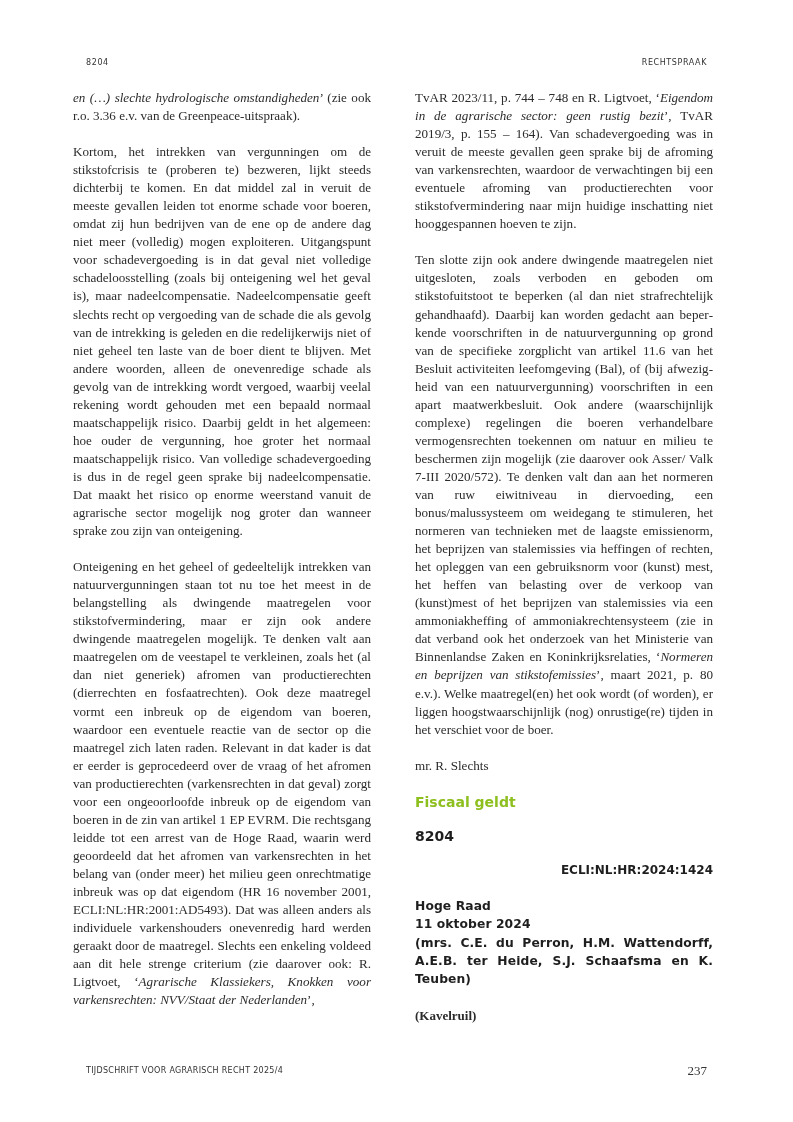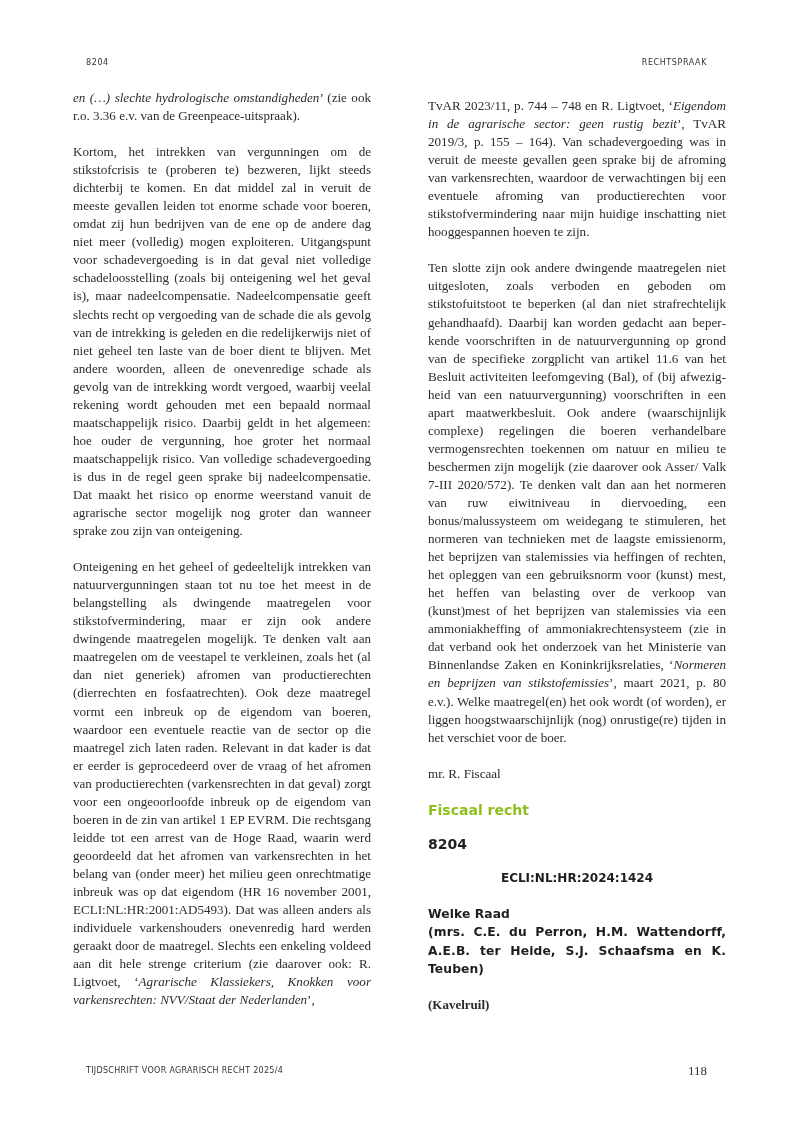--- a/index.html
+++ b/index.html
@@ -2,28 +2,28 @@
 <html><head>
 <meta charset="utf-8">
 <style>
   html, body { margin: 0; padding: 0; background: #ffffff; }
   body { width: 793px; height: 1122px; position: relative; overflow: hidden; color: #2a2a2a; }
   .runhead { position: absolute; top: 58px; font-family: "DejaVu Sans", sans-serif; font-size: 8px; letter-spacing: 0.6px; color: #333; }
   .runhead.left { left: 86px; }
   .runhead.right { right: 86px; }
   .col { position: absolute; top: 89px; width: 298px; font-family: "Liberation Serif", serif; font-size: 13.1px; line-height: 18.05px; text-align: justify; hyphens: manual; color: #2b2b2b; }
   .col.left { left: 73px; }
-  .col.right { left: 428px; margin-top: 8px; }
+  .col.right { left: 415px; }
   .col p { margin: 0 0 18px 0; }
   .col p.tight { margin-bottom: 16px; }
   .col i { font-style: italic; }
   .signature { margin: 0 0 35px 0; text-align: left; }
   .section-title { font-family: "DejaVu Sans", sans-serif; font-weight: bold; color: #8dbf1e; font-size: 14px; line-height: 18px; margin: 0 0 16px 0; text-align: left; }
   .case-no { font-family: "DejaVu Sans", sans-serif; font-weight: bold; color: #1e1e1e; font-size: 14px; line-height: 18px; margin: 0 0 16px 0; text-align: left; }
-  .ecli { font-family: "DejaVu Sans", sans-serif; font-weight: bold; color: #1e1e1e; font-size: 12px; line-height: 18px; margin: 0 0 18px 0; text-align: center; }
+  .ecli { font-family: "DejaVu Sans", sans-serif; font-weight: bold; color: #1e1e1e; font-size: 12px; line-height: 18px; margin: 0 0 18px 0; text-align: right; }
   .court { font-family: "DejaVu Sans", sans-serif; font-weight: bold; color: #1e1e1e; font-size: 12.3px; line-height: 18.4px; margin: 0 0 18px 0; text-align: justify; letter-spacing: 0.1px; }
   .court span { display: block; }
   .subject { font-family: "Liberation Serif", serif; font-weight: bold; font-size: 13px; line-height: 18px; text-align: left; }
   .foot { position: absolute; top: 1066px; font-family: "DejaVu Sans", sans-serif; font-size: 8px; letter-spacing: 0.3px; color: #333; }
   .foot.left { left: 86px; }
   .foot.right { right: 86px; font-family: "Liberation Serif", serif; font-size: 13px; top: 1063px; letter-spacing: 0; }
 </style>
 </head>
 <body>
 
@@ -32,25 +32,26 @@
 
 <div class="col left">
   <p><i>en (…) slechte hydrologische omstandigheden</i><span>’ (zie ook r.o. 3.36 e.v. van de Greenpeace-uitspraak).</span></p>
   <p>Kortom, het intrekken van vergunningen om de stikstofcrisis te (proberen te) bezweren, lijkt steeds dichterbij te komen. En dat middel zal in veruit de meeste gevallen leiden tot enorme schade voor boeren, omdat zij hun bedrijven van de ene op de andere dag niet meer (volledig) mogen exploiteren. Uitgangspunt voor schadevergoeding is in dat geval niet volledige schadeloosstelling (zoals bij onteigening wel het geval is), maar nadeelcompensatie. Nadeel­compensatie geeft slechts recht op vergoeding van de schade die als gevolg van de intrekking is geleden en die redelijkerwijs niet of niet geheel ten laste van de boer dient te blijven. Met andere woorden, alleen de onevenredige schade als gevolg van de intrek­king wordt vergoed, waarbij veelal rekening wordt gehouden met een bepaald normaal maatschappelijk risico. Daarbij geldt in het algemeen: hoe ouder de vergunning, hoe groter het normaal maatschappelijk risico. Van volledige schadevergoeding is dus in de regel geen sprake bij nadeelcompensatie. Dat maakt het risico op enorme weerstand vanuit de agrarische sector mogelijk nog groter dan wanneer sprake zou zijn van onteigening.</p>
   <p class="tight"><span>Onteigening en het geheel of gedeeltelijk intrekken van natuurvergunningen staan tot nu toe het meest in de belangstelling als dwingende maatregelen voor stikstofvermindering, maar er zijn ook andere dwingende maatregelen mogelijk. Te denken valt aan maatregelen om de veestapel te verkleinen, zoals het (al dan niet generiek) afromen van pro­ductierechten (dierrechten en fosfaatrechten). Ook deze maatregel vormt een inbreuk op de eigendom van boeren, waardoor een eventuele reactie van de sector op die maatregel zich laten raden. Relevant in dat kader is dat er eerder is geprocedeerd over de vraag of het afromen van productierechten (varkens­rechten in dat geval) zorgt voor een ongeoorloofde inbreuk op de eigendom van boeren in de zin van artikel 1 EP EVRM. Die rechtsgang leidde tot een arrest van de Hoge Raad, waarin werd geoordeeld dat het afromen van varkensrechten in het belang van (onder meer) het milieu geen onrechtmatige inbreuk was op dat eigendom (HR 16 november 2001, ECLI:NL:HR:2001:AD5493). Dat was alleen anders als individuele varkenshouders onevenredig hard werden geraakt door de maatregel. Slechts een enkeling voldeed aan dit hele strenge criterium (zie daarover ook: R. Ligtvoet, ‘</span><i>Agrarische Klassiekers, Knok­ken voor varkensrechten: NVV/Staat der Nederlanden</i><span>’,</span></p>
 </div>
 
 <div class="col right">
   <p><span>TvAR 2023/11, p. 744 – 748 en R. Ligtvoet, ‘</span><i>Eigendom in de agrarische sector: geen rustig bezit</i><span>’, TvAR 2019/3, p. 155 – 164). Van schadevergoeding was in veruit de meeste gevallen geen sprake bij de afroming van varkensrechten, waardoor de verwachtingen bij een eventuele afroming van productierechten voor stikstofvermindering naar mijn huidige inschatting niet hooggespannen hoeven te zijn.</span></p>
   <p><span>Ten slotte zijn ook andere dwingende maatregelen niet uitgesloten, zoals verboden en geboden om stikstofuitstoot te beperken (al dan niet strafrechtelijk gehandhaafd). Daarbij kan worden gedacht aan beper­kende voorschriften in de natuurvergunning op grond van de specifieke zorgplicht van artikel 11.6 van het Besluit activiteiten leefomgeving (Bal), of (bij afwezig­heid van een natuurvergunning) voorschriften in een apart maatwerkbesluit. Ook andere (waarschijnlijk complexe) regelingen die boeren verhandelbare vermogensrechten toekennen om natuur en milieu te beschermen zijn mogelijk (zie daarover ook Asser/ Valk 7-III 2020/572). Te denken valt dan aan het normeren van ruw eiwitniveau in diervoeding, een bonus/malussysteem om weidegang te stimuleren, het normeren van technieken met de laagste emissienorm, het beprijzen van stalemissies via heffingen of rech­ten, het opleggen van een gebruiksnorm voor (kunst) mest, het heffen van belasting over de verkoop van (kunst)mest of het beprijzen van stalemissies via een ammoniakheffing of ammoniakrechtensysteem (zie in dat verband ook het onderzoek van het Ministerie van Binnenlandse Zaken en Koninkrijksrelaties, ‘</span><i>Normeren en beprijzen van stikstofemissies</i><span>’, maart 2021, p. 80 e.v.). Welke maatregel(en) het ook wordt (of worden), er liggen hoogstwaarschijnlijk (nog) onrustige(re) tijden in het verschiet voor de boer.</span></p>
-  <p class="signature">mr. R. Fiscaal</p>
-  <div class="section-title">Fiscaal recht</div>
+  <p class="signature">mr. R. Slechts</p>
+  <div class="section-title">Fiscaal geldt</div>
   <div class="case-no">8204</div>
   <div class="ecli">ECLI:NL:HR:2024:1424</div>
   <div class="court">
-    <span>Welke Raad</span>
+    <span>Hoge Raad</span>
+    <span>11 oktober 2024</span>
     <span>(mrs. C.E. du Perron, H.M. Wattendorff, A.E.B. ter Heide, S.J. Schaafsma en K. Teuben)</span>
   </div>
   <div class="subject">(Kavelruil)</div>
 </div>
 
 <div class="foot left">TIJDSCHRIFT VOOR AGRARISCH RECHT 2025/4</div>
-<div class="foot right">118</div>
+<div class="foot right">237</div>
 
 </body></html>

